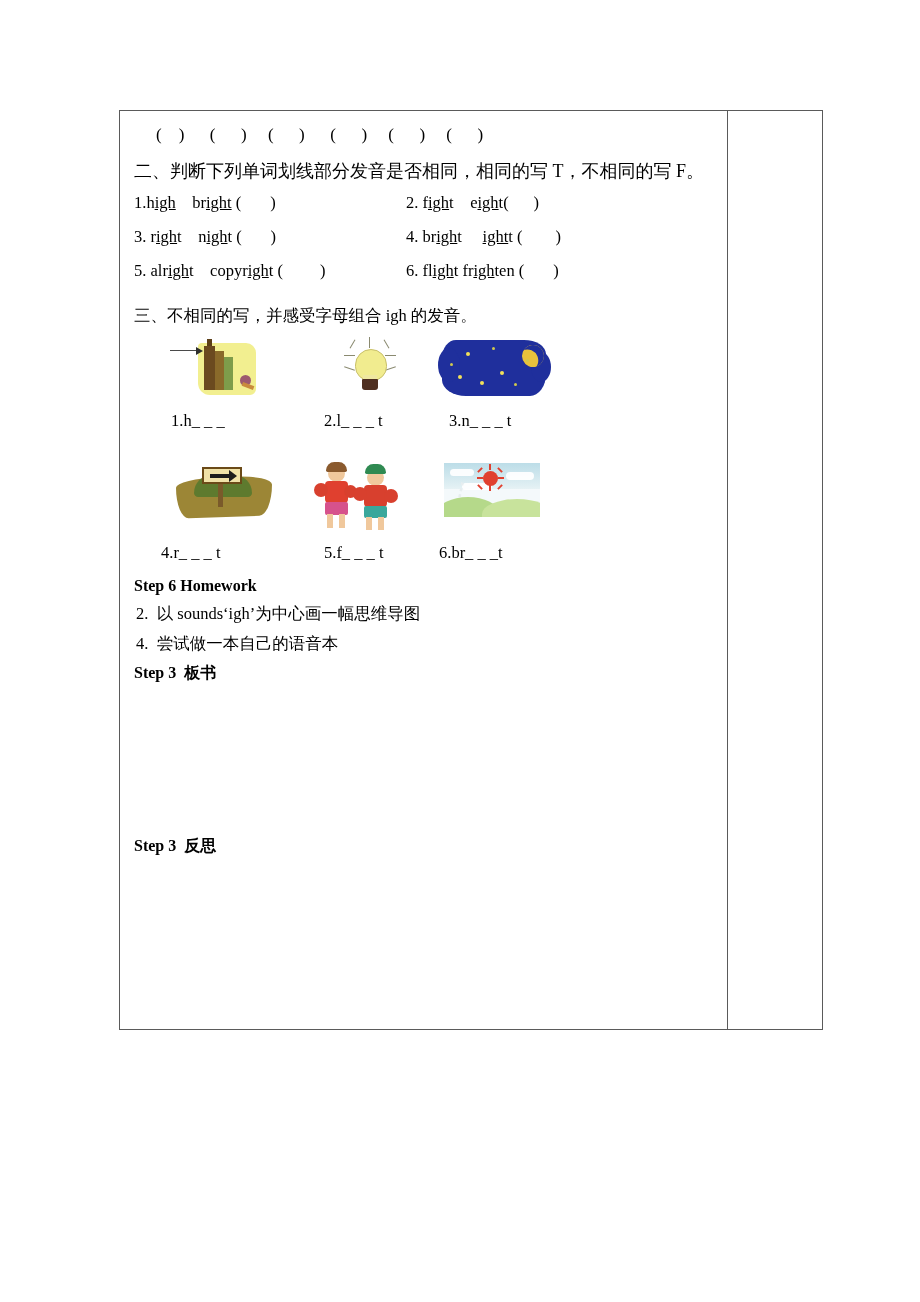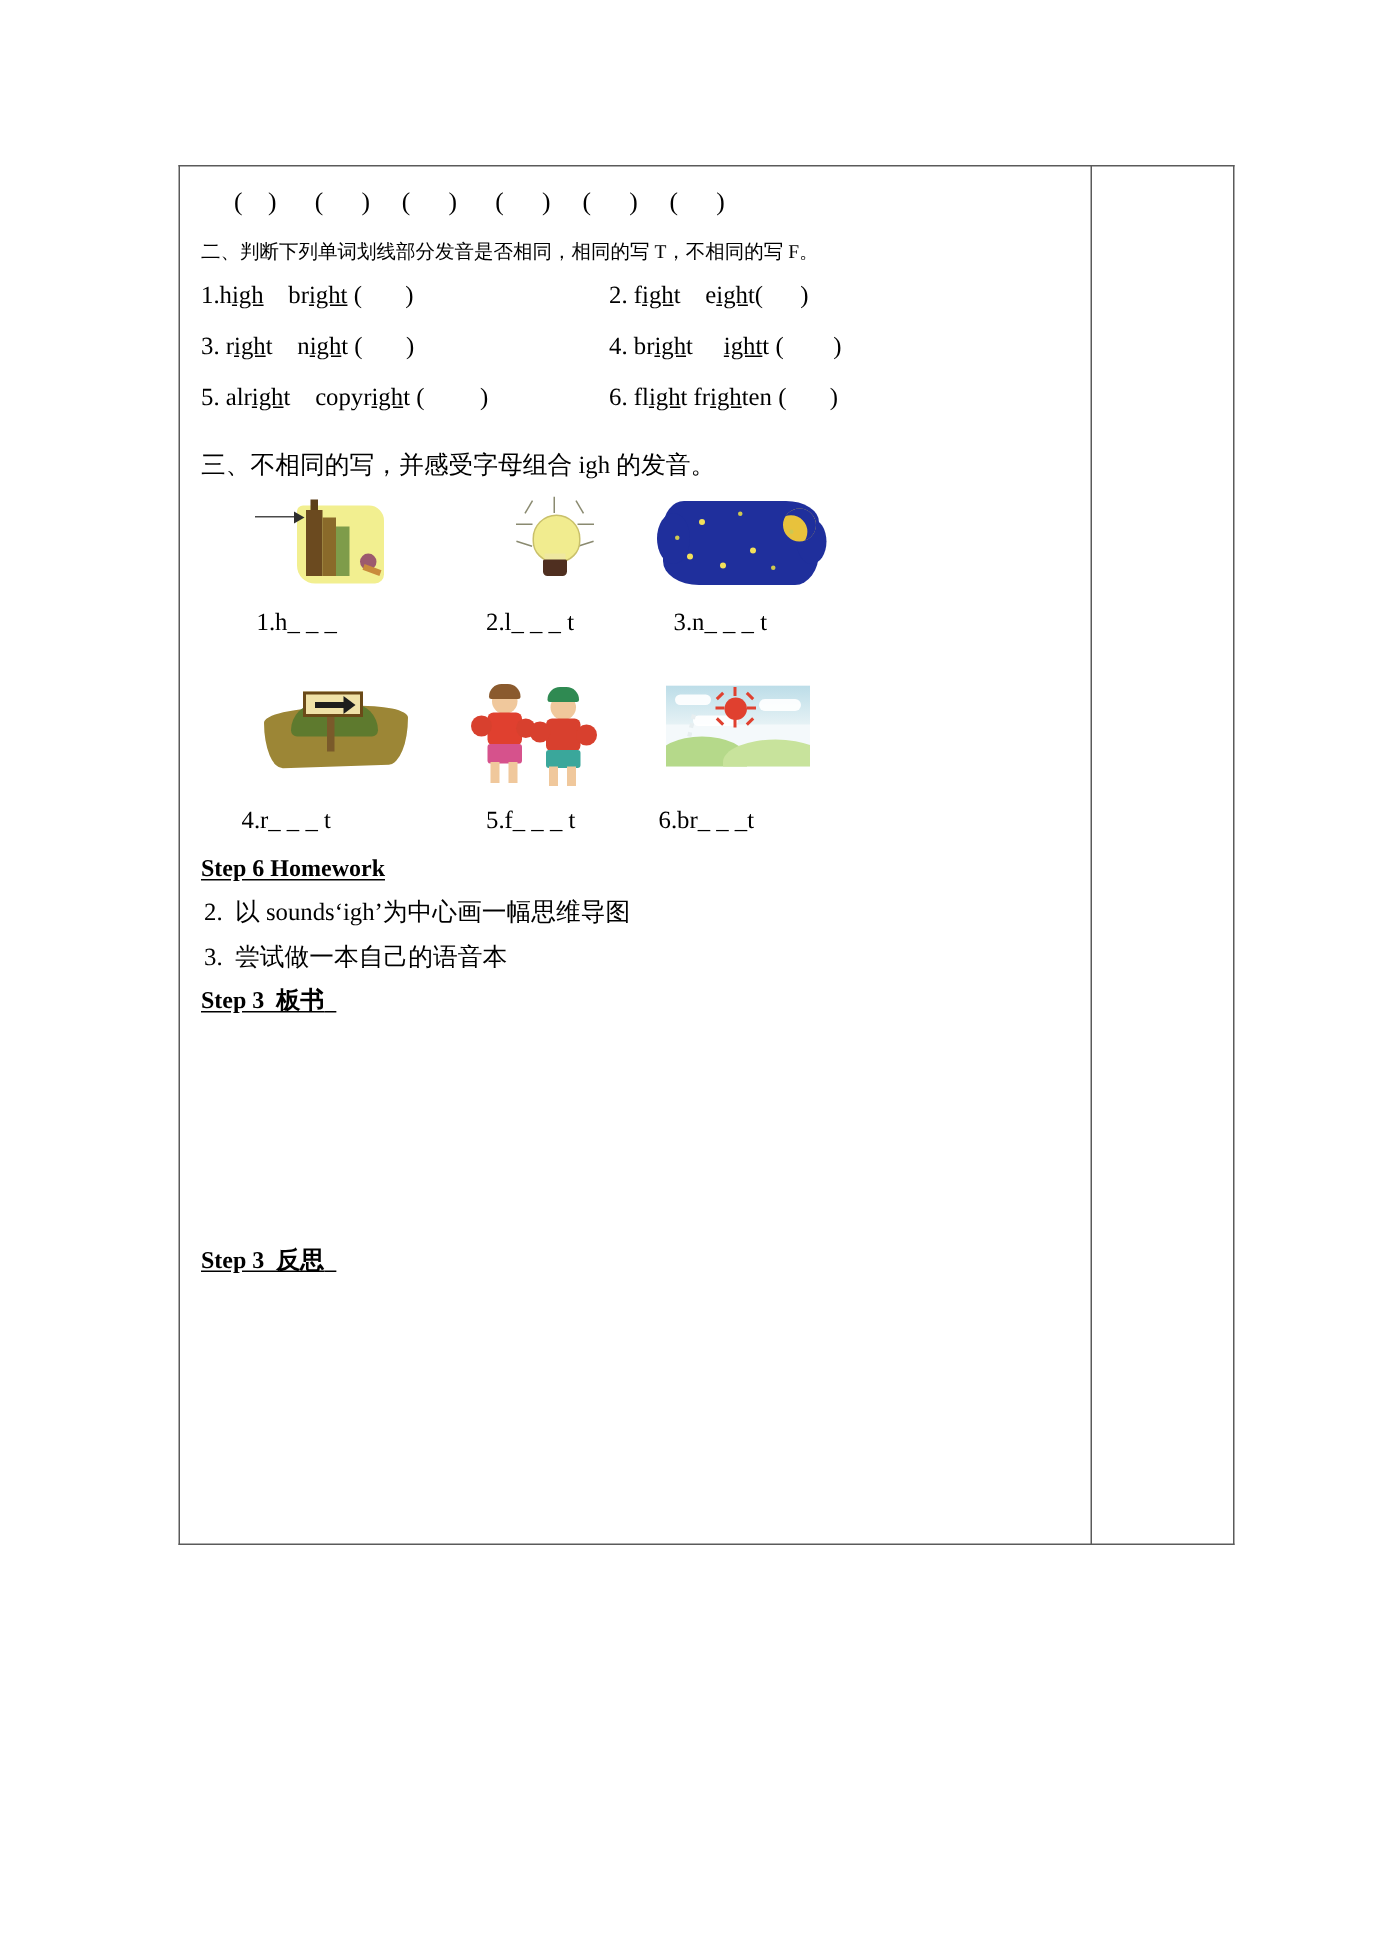--- a/index.html
+++ b/index.html
@@ -49,21 +49,21 @@
 
   .paren-row {
     font-size: 17px;
     margin-top: 8px;
     margin-bottom: 14px;
     padding-left: 22px;
     white-space: pre;
   }
 
   .section-head {
-    font-size: 13px;
+    font-size: 18px;
     margin: 0 0 6px 0;
     white-space: pre;
   }
 
   .q-row {
     font-size: 16.5px;
     margin: 0 0 4px 0;
     height: 30px;
     position: relative;
     white-space: pre;
@@ -106,21 +106,20 @@
   }
 
   
   .step-head {
     font-size: 16px;
     font-weight: bold;
     margin: 0;
     white-space: pre;
   }
   .step-head .ul {
-    text-decoration: underline;
     text-underline-offset: 2px;
   }
   .hw-item {
     font-size: 16.5px;
     margin: 8px 0 0 0;
     padding-left: 2px;
     white-space: pre;
   }
 
   .blank-block-7 { height: 152px; }
@@ -476,21 +475,21 @@
           </div>
 
           <div class="label-row" style="margin-top:4px;">
             <span style="left:27px;">4.r_ _ _ t</span>
             <span style="left:190px;">5.f_ _ _ t</span>
             <span style="left:305px;">6.br_ _ _t</span>
           </div>
 
           <div class="step-head" style="margin-top:8px;"><span class="ul">Step 6 Homework</span></div>
           <div class="hw-item">2.  以 sounds‘igh’为中心画一幅思维导图</div>
-          <div class="hw-item">3.  尝试做一本自己的语音本</div>
+          <div class="hw-item">4.  尝试做一本自己的语音本</div>
 
           <div class="step-head" style="margin-top:8px;"><span class="ul">Step 3  板书</span><span class="ul">&nbsp;&nbsp;</span></div>
           <div class="blank-block-7"></div>
 
           <div class="step-head"><span class="ul">Step 3  反思</span><span class="ul">&nbsp;&nbsp;</span></div>
           <div class="blank-block-8"></div>
 
         </div>
       </td>
       <td class="cell-side"></td>

